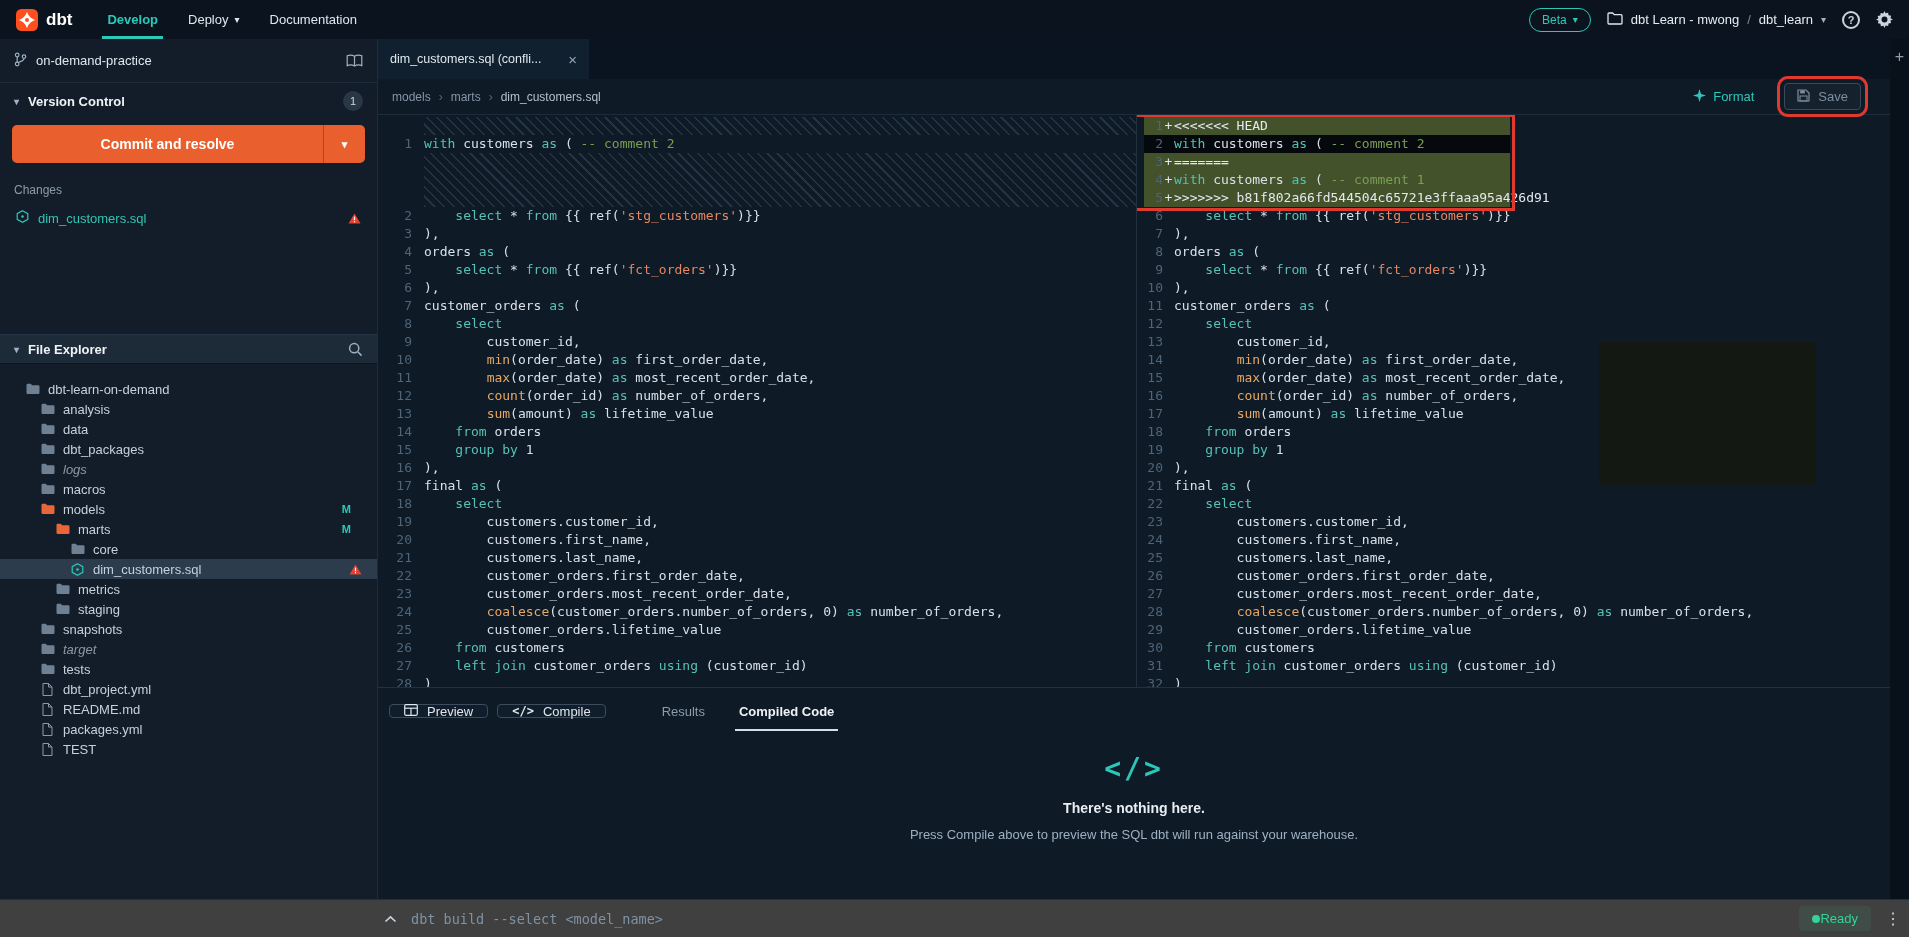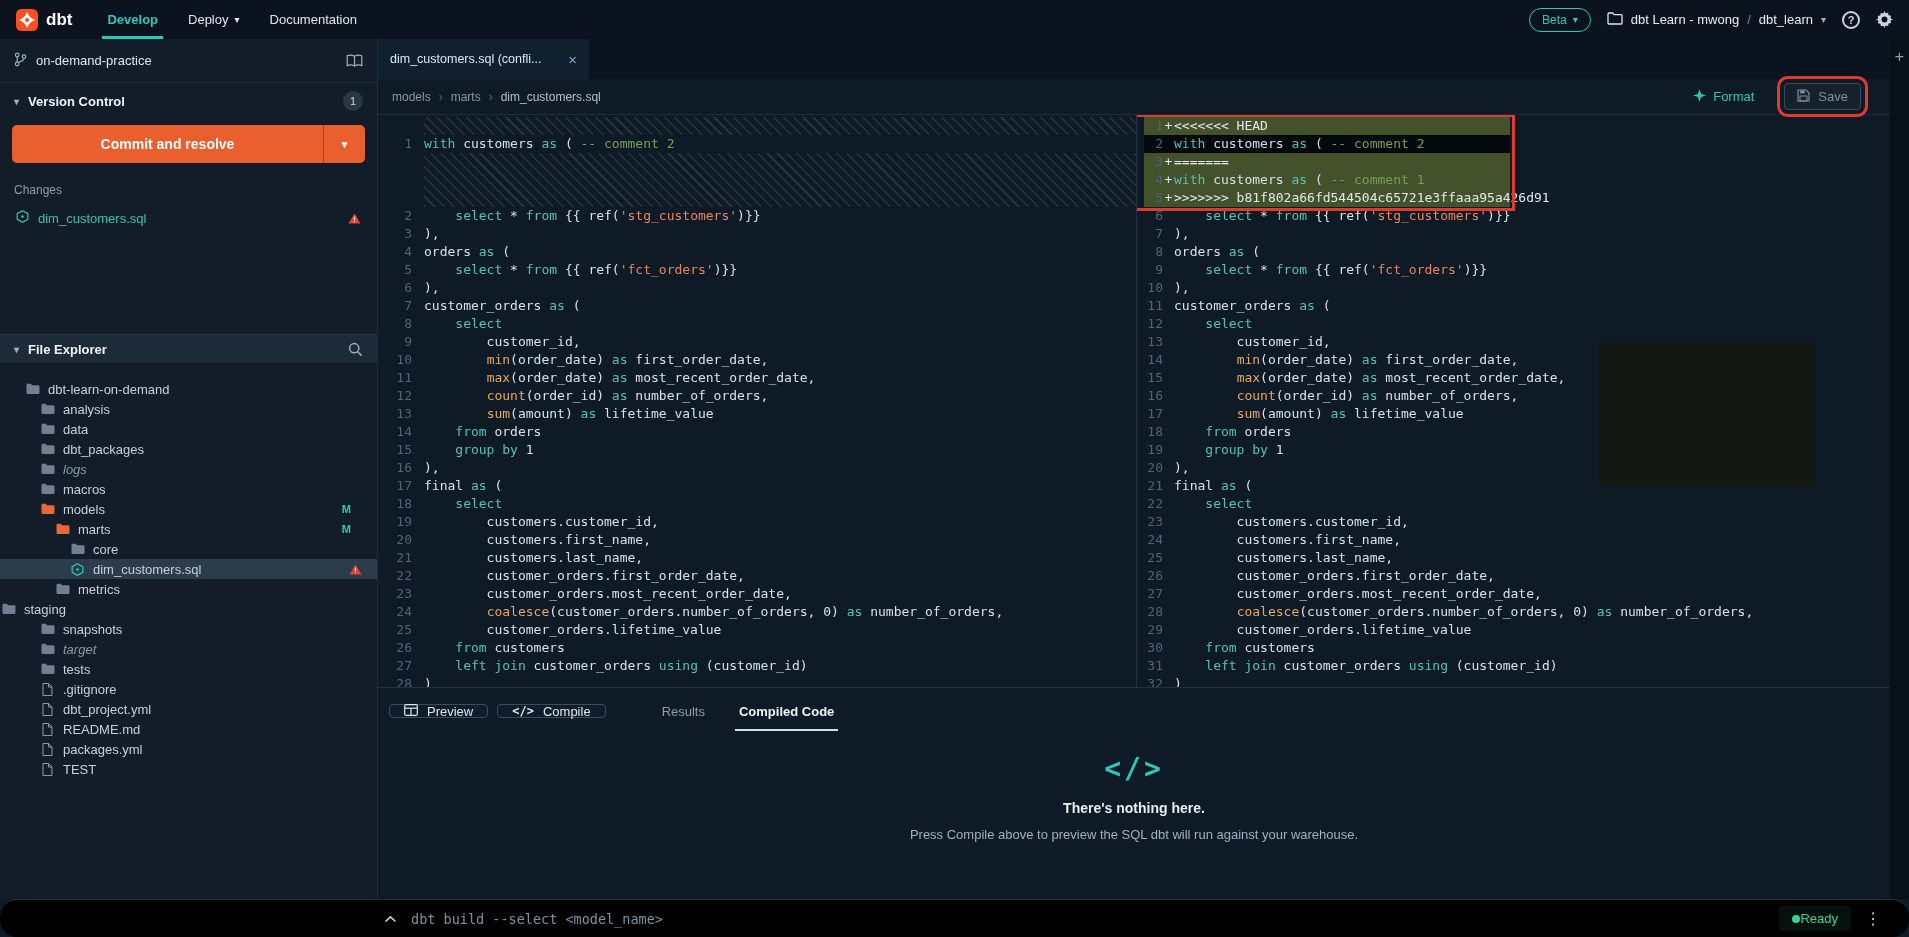--- a/index.html
+++ b/index.html
@@ -97,21 +97,21 @@
   .bp-tab.active::after { content:""; position:absolute; left:13px; right:13px; bottom:3px; height:2px; background:#d7dee5; }
   .empty { position:absolute; top:64px; left:0; right:19px; text-align:center; }
   .empty-icon { color:#2bc8b8; font-size:28px; font-weight:bold; font-family:"DejaVu Sans Mono", monospace; letter-spacing:3px; }
   .empty-title { color:#e8eef3; font-size:14px; font-weight:bold; margin-top:15px; }
   .empty-sub { color:#9fb0c0; font-size:13px; margin-top:11px; }
 
   
   .rail { position:absolute; right:0; top:0; width:19px; height:860px; background:#081019; display:flex; justify-content:center; padding-top:9px; color:#8ba0b2; font-size:16px; z-index:3; }
 
   
-  .status-bar { height:38px; background:#000000; border-top:1px solid #223140; display:flex; align-items:center; padding:0 28px 0 384px; gap:14px;border-radius:17px; }
+  .status-bar { height:38px; background:#404040; border-top:1px solid #223140; display:flex; align-items:center; padding:0 8px 0 384px; gap:14px; }
   .chevron-up { display:flex; }
   .cmd { color:#7f92a3; font-size:13.5px; font-family:"DejaVu Sans Mono", monospace; flex:1; cursor:text; }
   .ready { display:flex; align-items:center; gap:0; color:#34d399; font-size:13px; background:rgba(52,211,153,0.08); padding:5px 13px; border-radius:4px; }
   .ready-dot { width:8px; height:8px; border-radius:50%; background:#34d399; }
   .kebab { color:#cbd5dd; font-size:16px; cursor:pointer; }
 </style>
 </head>
 <body>
 
 <div class="app">
@@ -313,21 +313,21 @@
             </span>
           </div>
           <div class="tree-row" style="padding-left: 54px;">
             <span class="icon">
               <svg width="14" height="12" viewBox="0 0 14 12">
                 <path d="M0.5 2 a1.2 1.2 0 0 1 1.2-1.2 h3 l1.5 1.5 h6.1 a1.2 1.2 0 0 1 1.2 1.2 v6.3 a1.2 1.2 0 0 1 -1.2 1.2 H1.7 a1.2 1.2 0 0 1 -1.2-1.2 z" fill="#6f8092"></path>
               </svg>
             </span>
             <span class="tree-label">metrics</span>
           </div>
-          <div class="tree-row" style=" align-items: center;">
+          <div class="tree-row" style="padding-left: 54px; align-items: center;">
             <span class="icon">
               <svg width="14" height="12" viewBox="0 0 14 12">
                 <path d="M0.5 2 a1.2 1.2 0 0 1 1.2-1.2 h3 l1.5 1.5 h6.1 a1.2 1.2 0 0 1 1.2 1.2 v6.3 a1.2 1.2 0 0 1 -1.2 1.2 H1.7 a1.2 1.2 0 0 1 -1.2-1.2 z" fill="#6f8092"></path>
               </svg>
             </span>
             <span class="tree-label">staging</span>
           </div>
           <div class="tree-row" style="padding-left: 39px;">
             <span class="icon">
               <svg width="14" height="12" viewBox="0 0 14 12">
@@ -344,29 +344,20 @@
             </span>
             <span class="tree-label">target</span>
           </div>
           <div class="tree-row" style="padding-left: 39px;">
             <span class="icon">
               <svg width="14" height="12" viewBox="0 0 14 12">
                 <path d="M0.5 2 a1.2 1.2 0 0 1 1.2-1.2 h3 l1.5 1.5 h6.1 a1.2 1.2 0 0 1 1.2 1.2 v6.3 a1.2 1.2 0 0 1 -1.2 1.2 H1.7 a1.2 1.2 0 0 1 -1.2-1.2 z" fill="#6f8092"></path>
               </svg>
             </span>
             <span class="tree-label">tests</span>
-          </div>
-          <div class="tree-row" style="padding-left: 39px;">
-            <span class="icon">
-              <svg width="11" height="13" viewBox="0 0 11 13">
-                <path d="M1 .5 H6.5 L10 4 V12.5 H1 Z" fill="none" stroke="#8a9aab"></path>
-                <path d="M6.5 .5 V4 H10" fill="none" stroke="#8a9aab"></path>
-              </svg>
-            </span>
-            <span class="tree-label">.gitignore</span>
           </div>
           <div class="tree-row" style="padding-left: 39px;">
             <span class="icon">
               <svg width="11" height="13" viewBox="0 0 11 13">
                 <path d="M1 .5 H6.5 L10 4 V12.5 H1 Z" fill="none" stroke="#8a9aab"></path>
                 <path d="M6.5 .5 V4 H10" fill="none" stroke="#8a9aab"></path>
               </svg>
             </span>
             <span class="tree-label">dbt_project.yml</span>
           </div>

